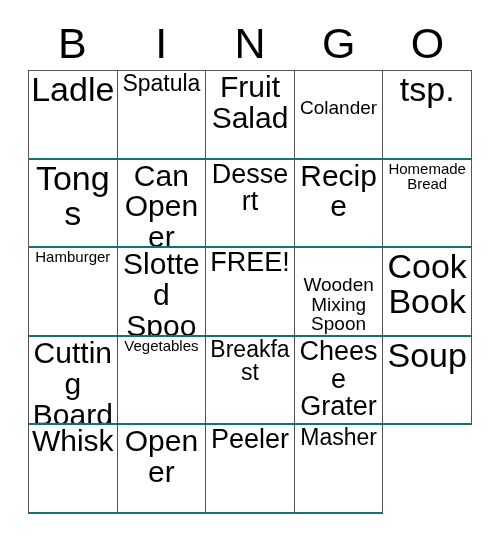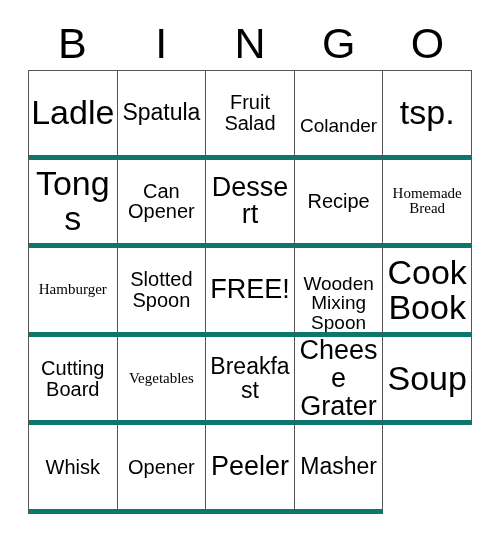--- a/index.html
+++ b/index.html
@@ -54,44 +54,43 @@
     box-sizing: border-box;
     border-top: 1px solid #555555;
     border-left: 1px solid #555555;
     display: grid;
     grid-template-columns: repeat(5, 1fr);
     grid-template-rows: repeat(5, 1fr);
   }
   .cell {
     box-sizing: border-box;
     border-right: 1px solid #555555;
-    border-bottom: 5px solid #0f766e;
+    border-bottom: 2px solid #0f766e;
     display: flex;
-    align-items: center;
     justify-content: center;
     text-align: center;
     padding: 1px 2px;
     overflow: hidden;
   }
   .cell-text {
     display: block;
     width: 100%;
     line-height: 1.03;
     font-weight: 400;
     word-wrap: break-word;
     white-space: pre-line;
   }
 
   
   .fs-xxl .cell-text { font-size: 34px; }
-  .fs-xl  .cell-text { font-size: 20px; }
+  .fs-xl  .cell-text { font-size: 30px; }
   .fs-lg  .cell-text { font-size: 27px; }
   .fs-md  .cell-text { font-size: 23px; }
   .fs-sm  .cell-text { font-size: 19px; margin-top: 26px; }
-  .fs-xs  .cell-text { font-size: 15px; font-family: Liberation Serif, serif; }
+  .fs-xs  .cell-text { font-size: 15px; }
 </style>
 </head>
 <body>
 
 <div id="card">
 
   <div id="header-row">
     <div class="header-letter">B</div>
     <div class="header-letter">I</div>
     <div class="header-letter">N</div>

